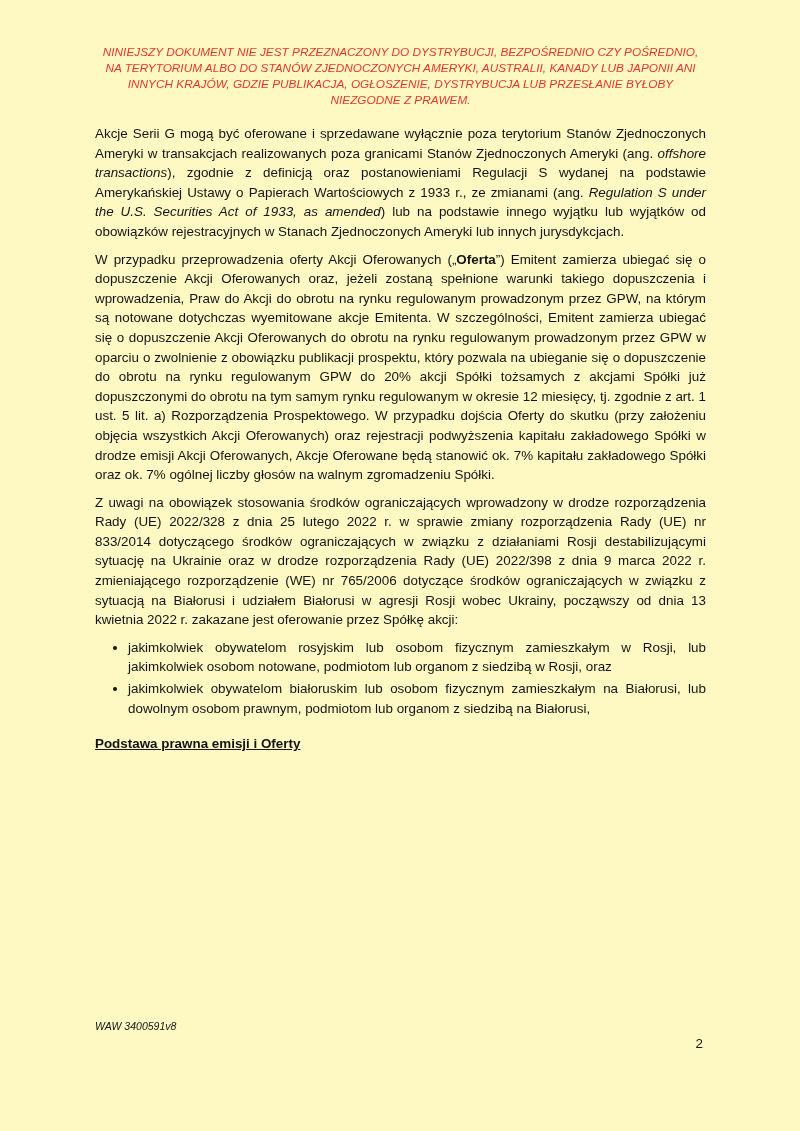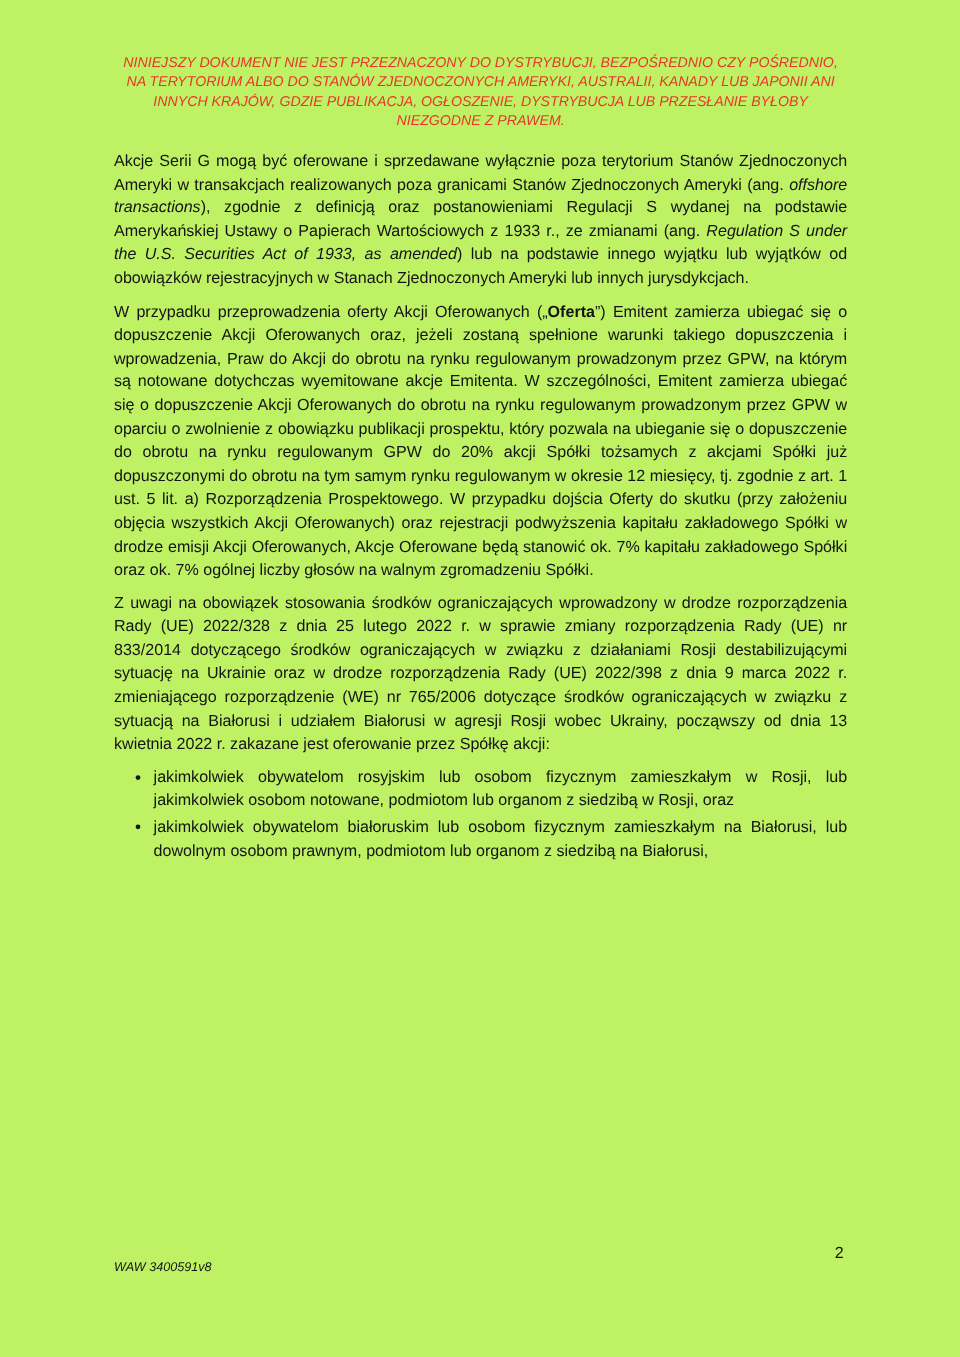--- a/index.html
+++ b/index.html
@@ -2,21 +2,21 @@
 <html lang="pl" style="--disclaimer-red: #e8362c;"><head>
 <meta charset="utf-8">
 <title>Document</title>
 <style>
   html, body { margin: 0; padding: 0; }
   body { background: #ffffff; }
   .page {
     position: relative;
     width: 800px;
     height: 1131px;
-    background: #bef264;
+    background: #fef9c3;
     color: #141414;
     font-family: "Liberation Sans", "DejaVu Sans", sans-serif;
     overflow: hidden;
     margin: 0 auto;
   }
   .content { padding: 44px 94px 0 95px; }
 
   .disclaimer {
     color: var(--disclaimer-red, #e8362c);
     font-style: italic;
@@ -48,21 +48,21 @@
   }
 
   .page-number {
     position: absolute;
     top: 1036px;
     right: 97px;
     font-size: 13.4px;
   }
   .doc-ref {
     position: absolute;
-    top: 1050px;
+    top: 1020px;
     left: 95px;
     font-size: 10.5px;
     font-style: italic;
   }
 </style>
 </head>
 <body style="background: rgb(255, 255, 255);">
 
 <div class="page">
   <div class="content">
@@ -75,19 +75,20 @@
       <p><span>Akcje Serii G mogą być oferowane i sprzedawane wyłącznie poza terytorium Stanów Zjednoczonych Ameryki w transakcjach realizowanych poza granicami Stanów Zjednoczonych Ameryki (ang. </span><span style="font-style: italic;">offshore transactions</span><span>), zgodnie z definicją oraz postanowieniami Regulacji S wydanej na podstawie Amerykańskiej Ustawy o Papierach Wartościowych z 1933 r., ze zmianami (ang. </span><span style="font-style: italic;">Regulation S under the U.S. Securities Act of 1933, as amended</span><span>) lub na podstawie innego wyjątku lub wyjątków od obowiązków rejestracyjnych w Stanach Zjednoczonych Ameryki lub innych jurysdykcjach.</span></p>
       <p><span>W przypadku przeprowadzenia oferty Akcji Oferowanych („</span><span style="font-weight: 700;">Oferta</span><span>”) Emitent zamierza ubiegać się o dopuszczenie Akcji Oferowanych oraz, jeżeli zostaną spełnione warunki takiego dopuszczenia i wprowadzenia, Praw do Akcji do obrotu na rynku regulowanym prowadzonym przez GPW, na którym są notowane dotychczas wyemitowane akcje Emitenta. W szczególności, Emitent zamierza ubiegać się o dopuszczenie Akcji Oferowanych do obrotu na rynku regulowanym prowadzonym przez GPW w oparciu o zwolnienie z obowiązku publikacji prospektu, który pozwala na ubieganie się o dopuszczenie do obrotu na rynku regulowanym GPW do 20% akcji Spółki tożsamych z akcjami Spółki już dopuszczonymi do obrotu na tym samym rynku regulowanym w okresie 12 miesięcy, tj. zgodnie z art. 1 ust. 5 lit. a) Rozporządzenia Prospektowego. W przypadku dojścia Oferty do skutku (przy założeniu objęcia wszystkich Akcji Oferowanych) oraz rejestracji podwyższenia kapitału zakładowego Spółki w drodze emisji Akcji Oferowanych, Akcje Oferowane będą stanowić ok. 7% kapitału zakładowego Spółki oraz ok. 7% ogólnej liczby głosów na walnym zgromadzeniu Spółki.</span></p>
       <p><span>Z uwagi na obowiązek stosowania środków ograniczających wprowadzony w drodze rozporządzenia Rady (UE) 2022/328 z dnia 25 lutego 2022 r. w sprawie zmiany rozporządzenia Rady (UE) nr 833/2014 dotyczącego środków ograniczających w związku z działaniami Rosji destabilizującymi sytuację na Ukrainie oraz w drodze rozporządzenia Rady (UE) 2022/398 z dnia 9 marca 2022 r. zmieniającego rozporządzenie (WE) nr 765/2006 dotyczące środków ograniczających w związku z sytuacją na Białorusi i udziałem Białorusi w agresji Rosji wobec Ukrainy, począwszy od dnia 13 kwietnia 2022 r. zakazane jest oferowanie przez Spółkę akcji:</span></p>
 
       <ul class="bullets">
         <li>jakimkolwiek obywatelom rosyjskim lub osobom fizycznym zamieszkałym w Rosji, lub jakimkolwiek osobom notowane, podmiotom lub organom z siedzibą w Rosji, oraz</li>
         <li>jakimkolwiek obywatelom białoruskim lub osobom fizycznym zamieszkałym na Białorusi, lub dowolnym osobom prawnym, podmiotom lub organom z siedzibą na Białorusi,</li>
       </ul>
 
 
+      <h2 class="heading">Podstawa prawna emisji i Oferty</h2>
     </section>
 
   </div>
 
   <div class="page-number">2</div>
   <div class="doc-ref">WAW 3400591v8</div>
 </div>
 
 </body></html>

